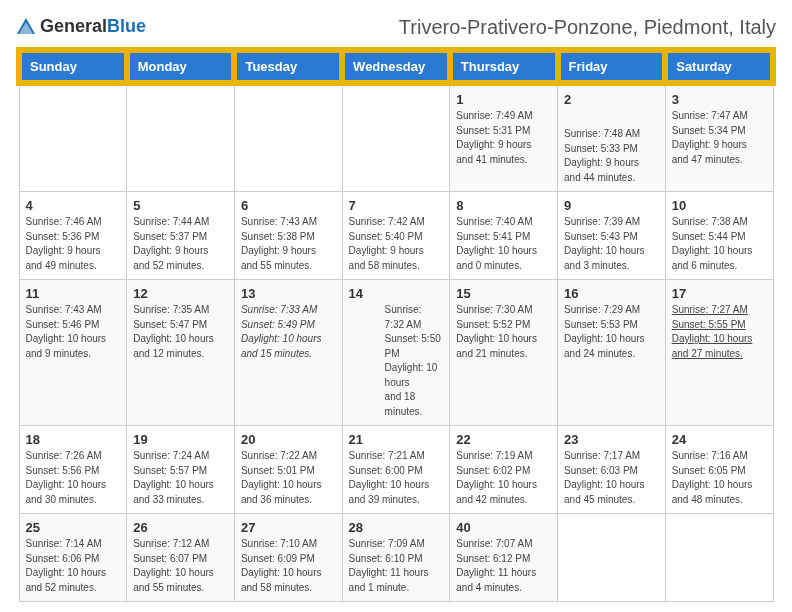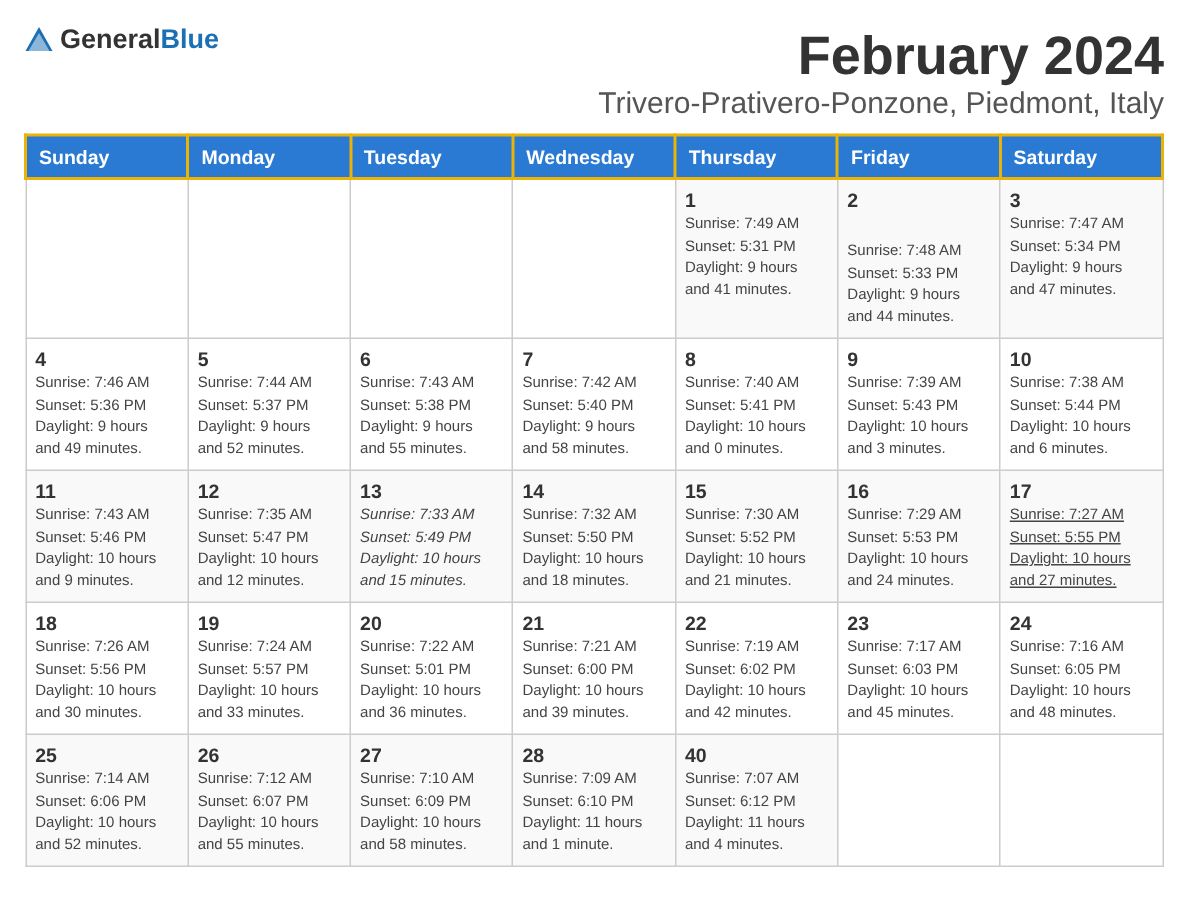--- a/index.html
+++ b/index.html
@@ -36,21 +36,21 @@
     }
     thead tr {
       background-color: #2a7ad4;
       color: #fff;
     }
     thead th {
       padding: 6px 8px;
       font-size: 13px;
       font-weight: bold;
       text-align: left;
-      border: 2px solid #eab308;
+      border: 6px solid #eab308;
     }
     tbody tr {
       vertical-align: top;
     }
     tbody td {
       border: 1px solid #ccc;
       padding: 6px 6px;
       font-size: 10.5px;
       color: #333;
       min-height: 80px;
@@ -83,21 +83,20 @@
   <div class="logo">
     <svg class="logo-icon" viewBox="0 0 40 40" xmlns="http://www.w3.org/2000/svg">
       <polygon points="20,2 38,34 2,34" fill="#1a6fb5"></polygon>
       <polygon points="20,10 34,34 6,34" fill="#fff" opacity="0.5"></polygon>
     </svg>
     <div>
       <span class="logo-text-general">General</span><span class="logo-text-blue">Blue</span>
     </div>
   </div>
   <div class="title-area">
-    <div class="calendar-title">February 2024</div>
     <div class="calendar-subtitle">Trivero-Prativero-Ponzone, Piedmont, Italy</div>
   </div>
 </div>
 
 <table>
   <thead>
     <tr id="thead-row">
         <th>Sunday</th>
         <th>Monday</th>
         <th>Tuesday</th>
@@ -203,21 +202,21 @@
         </td>
         <td>
           <span class="day-number">13</span>
           <div class="day-info" style="white-space: pre-line; font-style: italic;">Sunrise: 7:33 AM
 Sunset: 5:49 PM
 Daylight: 10 hours
 and 15 minutes.</div>
         </td>
         <td>
           <span class="day-number">14</span>
-          <div class="day-info" style="white-space: pre-line;">Sunrise: 7:32 AM
+          <div class="day-info" style="white-space: pre-line; margin-left: 36px;">Sunrise: 7:32 AM
 Sunset: 5:50 PM
 Daylight: 10 hours
 and 18 minutes.</div>
         </td>
         <td>
           <span class="day-number">15</span>
           <div class="day-info" style="white-space: pre-line;">Sunrise: 7:30 AM
 Sunset: 5:52 PM
 Daylight: 10 hours
 and 21 minutes.</div>

